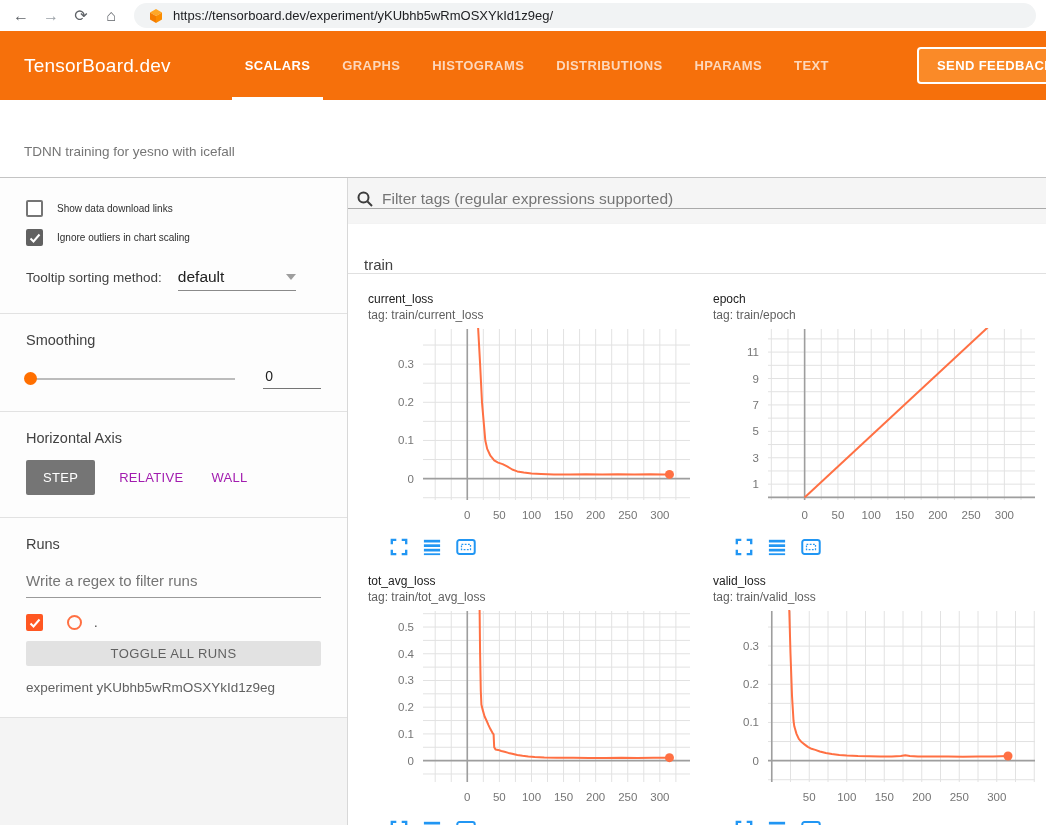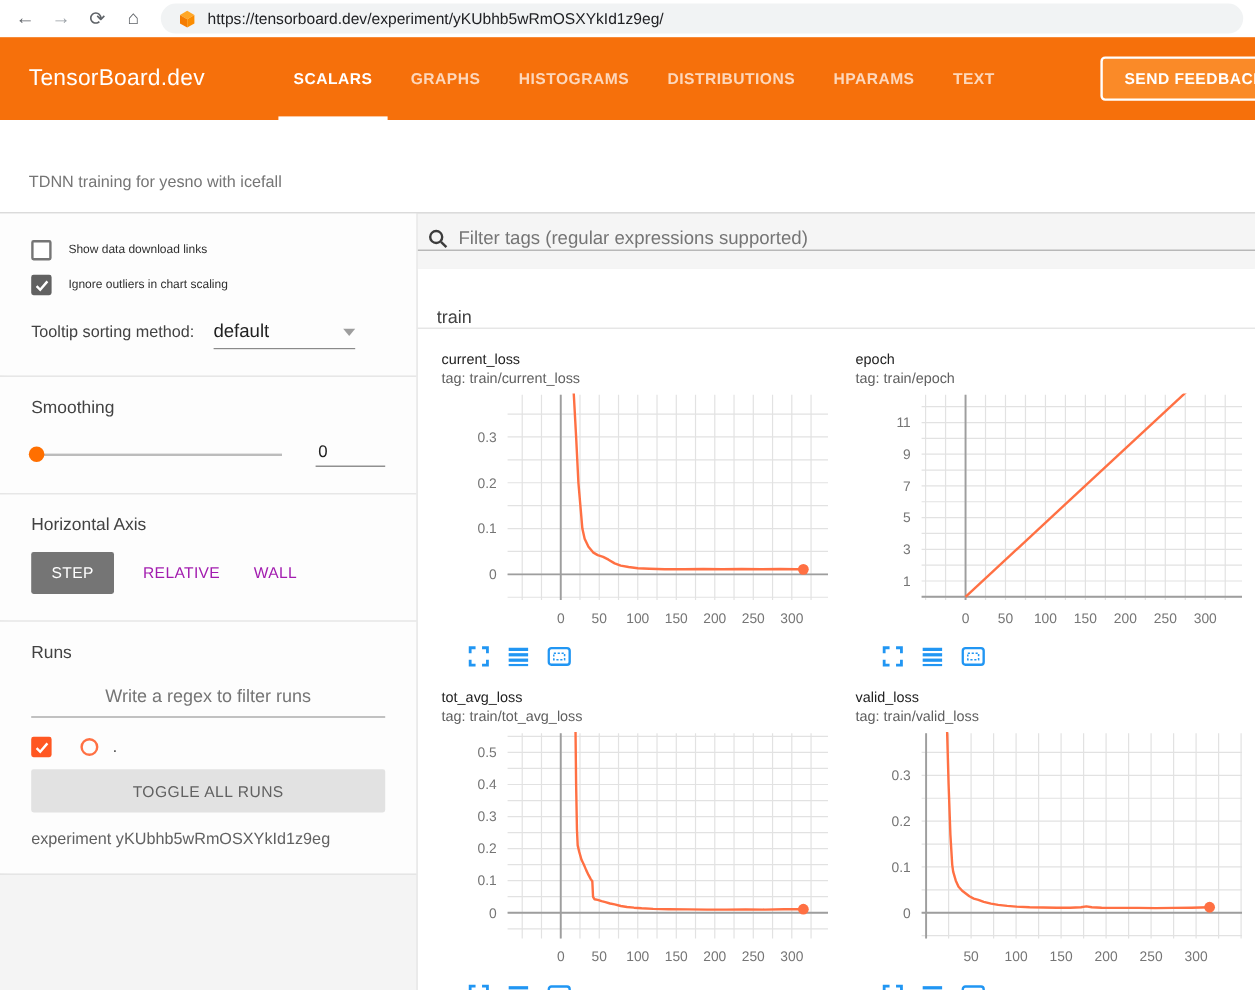--- a/index.html
+++ b/index.html
@@ -67,28 +67,28 @@
   .slider-thumb { position:absolute; left:-2px; top:-6px; width:13px; height:13px; border-radius:50%;
                   background:#ff6f00; cursor:pointer; }
   .slider-val { margin-left:28px; width:58px; border-bottom:1px solid #757575; font-size:14px;
                 color:#212121; padding:0 0 4px 2px; }
 
   .axis-btns { display:flex; align-items:center; margin-top:14px; }
   .seg { font-size:13px; letter-spacing:.3px; color:#a21caf; padding:10px 14px; border-radius:2px; cursor:pointer; }
   .seg.on { background:#757575; color:#fff; padding:10px 17px; margin-right:10px; }
 
   .regex-input { width:100%; border:none; outline:none; background:transparent; font-size:15px;
-                 color:#000000; border-bottom:1px solid #9a9a9a; padding:10px 0 8px 0; margin-top:6px;text-align:center; }
+                 color:#000000; border-bottom:1px solid #9a9a9a; padding:10px 0 8px 0; margin-top:6px; }
   .regex-input::placeholder { color:#757575; }
 
   .run-row { display:flex; align-items:center; margin:16px 0 10px 0; }
   .run-circle { width:15px; height:15px; border:2px solid #ff7043; border-radius:50%; margin:0 12px 0 10px; }
   .run-name { font-size:13px; color:#424242; }
 
-  .toggle-btn { width:100%; height:36px; background:#e2e2e2; border:none; border-radius:2px;
+  .toggle-btn { width:100%; height:25px; background:#e2e2e2; border:none; border-radius:2px;
                 color:#616161; font-size:13px; letter-spacing:.4px; font-family:inherit; cursor:pointer; }
   .exp-label { margin-top:14px; font-size:13.5px; color:#616161; }
 
   
   .main { flex:1; background:#f5f5f5; overflow:hidden; display:flex; flex-direction:column; }
   .filter-row { display:flex; align-items:center; padding:12px 0 0 8px; border-bottom:1px solid #aaa; height:35px; }
   .filter-row svg { flex:0 0 auto; margin-right:8px; }
   .filter-input { flex:1; border:none; outline:none; background:transparent; font-size:15.5px; color:#14532d; }
   .filter-input::placeholder { color:#757575; }
 

